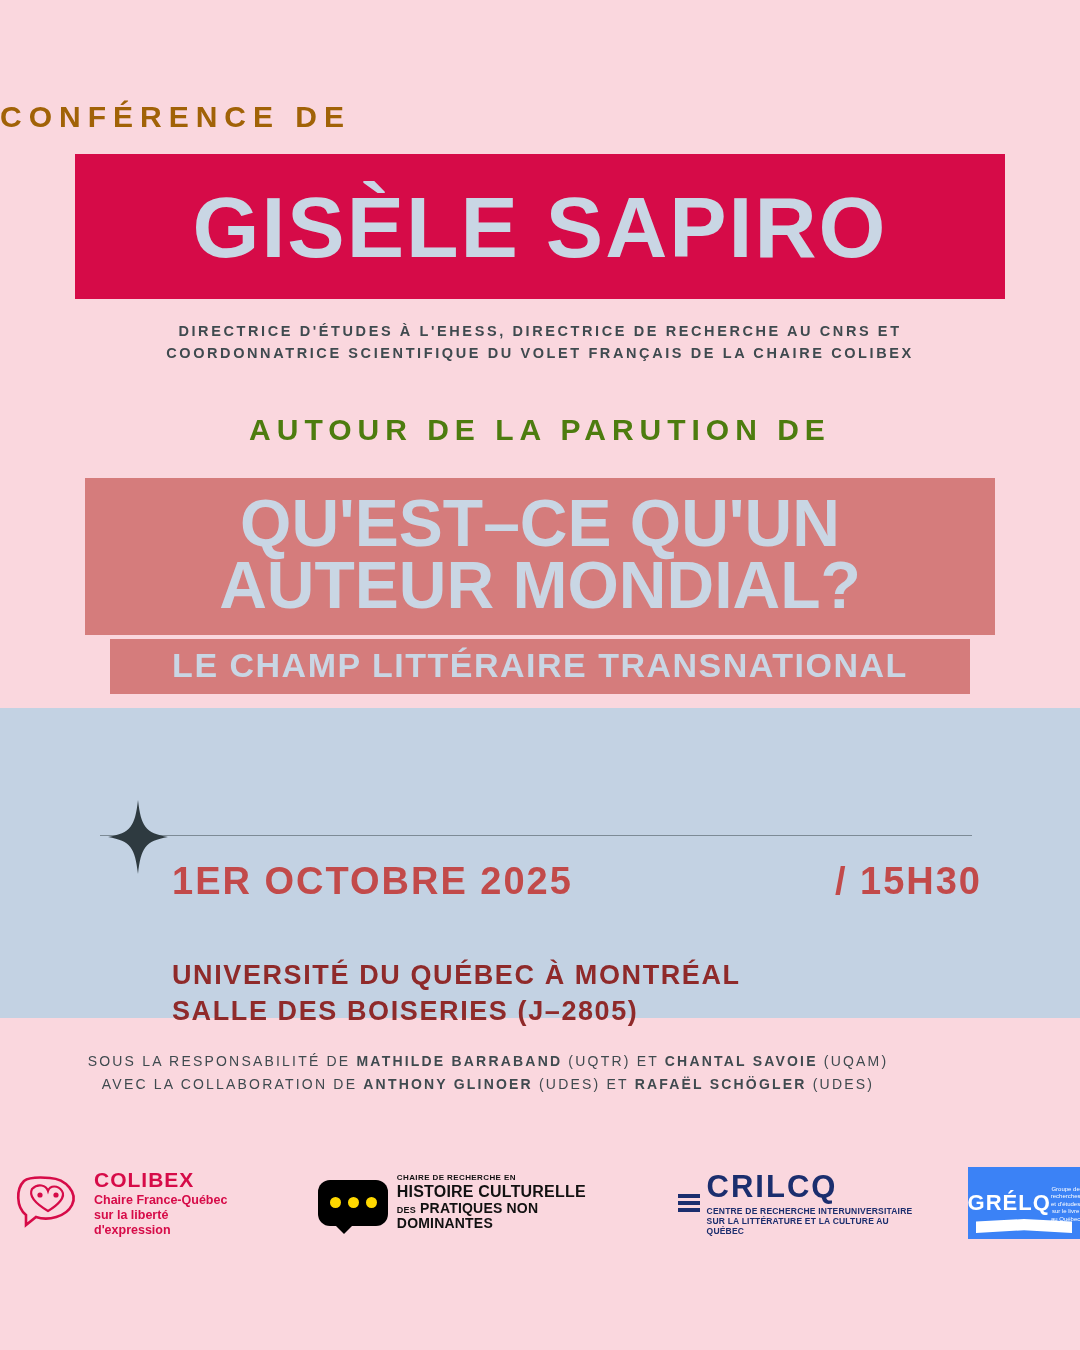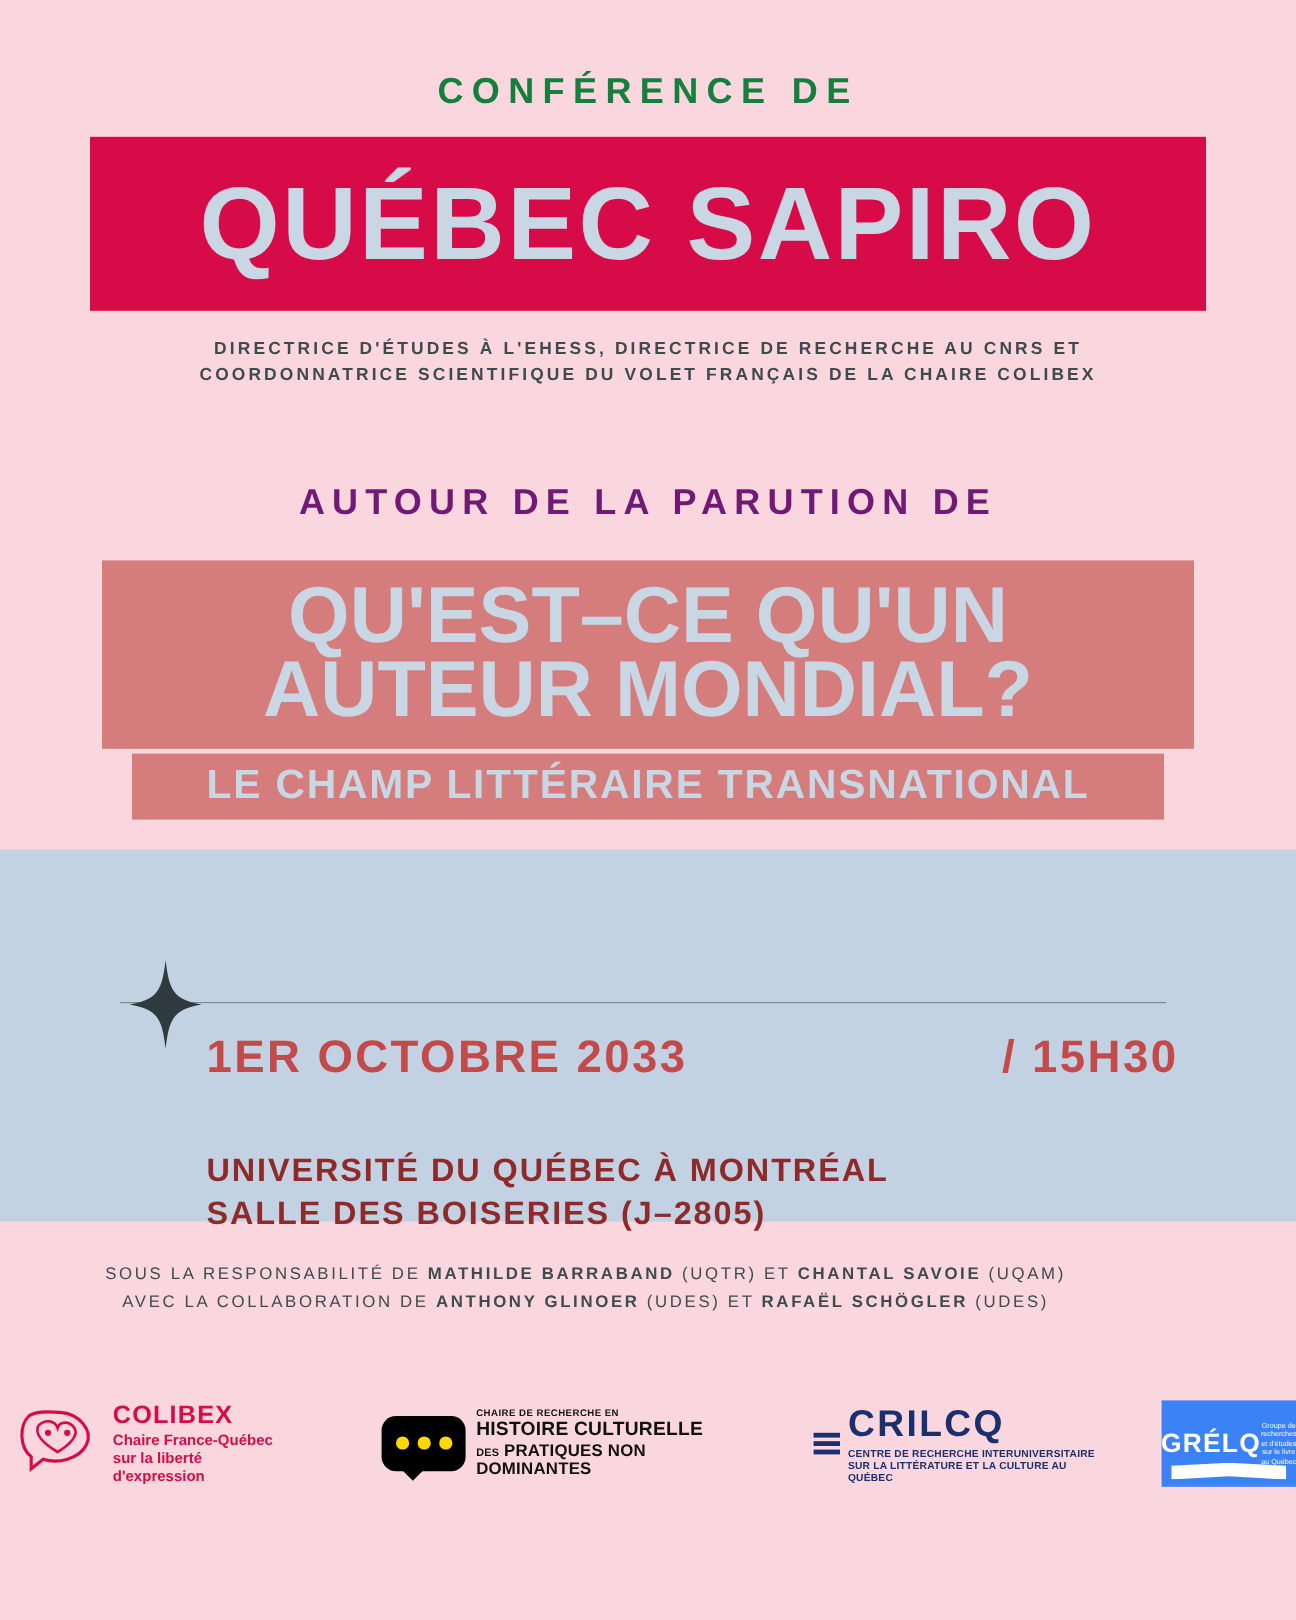--- a/index.html
+++ b/index.html
@@ -8,26 +8,26 @@
     font-family: "Liberation Sans", sans-serif;
     background:#fad7de;
     position:relative;
     overflow:hidden;
   }
 
   
   .poster { width:1080px; height:1350px; position:relative; }
 
   .kicker {
-    text-align:center;
+    text-align:left;
     font-size:30px;
     font-weight:bold;
     letter-spacing:7px;
-    color:#15803d;
-    padding-top:60px;
+    color:#a16207;
+    padding-top:100px;
   }
 
   .name-band {
     margin:20px 75px 0 75px;
     background:#d60b48;
     height:145px;
     display:flex;
     align-items:center;
     justify-content:center;
   }
@@ -45,25 +45,25 @@
     color:#3f4a4f;
     font-size:14.5px;
     font-weight:bold;
     letter-spacing:2.6px;
     line-height:1.5;
     margin-top:22px;
   }
 
   .autour {
     text-align:center;
-    color:#701a75;
+    color:#4d7c0f;
     font-size:30px;
     font-weight:bold;
     letter-spacing:6px;
-    margin-top:77px;
+    margin-top:48px;
   }
 
   .title-band {
     margin:31px 85px 0 85px;
     background:#d57c7c;
     padding:14px 0 18px 0;
     text-align:center;
   }
   .title-band .t-line {
     color:#c9d6e4;
@@ -232,21 +232,21 @@
   }
 </style>
 </head>
 <body>
 
 <div class="poster">
 
   <div class="kicker">CONFÉRENCE DE</div>
 
   <div class="name-band">
-    <div class="name">QUÉBEC SAPIRO</div>
+    <div class="name">GISÈLE SAPIRO</div>
   </div>
 
   <div class="affiliation">
     <div>DIRECTRICE D'ÉTUDES À L'EHESS, DIRECTRICE DE RECHERCHE AU CNRS ET</div>
     <div>COORDONNATRICE SCIENTIFIQUE DU VOLET FRANÇAIS DE LA CHAIRE COLIBEX</div>
   </div>
 
   <div class="autour">AUTOUR DE LA PARUTION DE</div>
 
   <div class="title-band">
@@ -264,21 +264,21 @@
 
       <div class="rule"></div>
 
       <div class="sparkle">
         <svg viewBox="0 0 60 74" width="60" height="74" aria-hidden="true">
           <path d="M30 0 C33 26 37 33 60 37 C37 41 33 48 30 74 C27 48 23 41 0 37 C23 33 27 26 30 0 Z" fill="currentColor"></path>
         </svg>
       </div>
 
       <div class="datetime">
-        <span>1ER OCTOBRE 2033</span>
+        <span>1ER OCTOBRE 2025</span>
         <span>/ 15H30</span>
       </div>
 
       <div class="venue">
         <div>UNIVERSITÉ DU QUÉBEC À MONTRÉAL</div>
         <div>SALLE DES BOISERIES (J–2805)</div>
       </div>
 
     </div>
   </div>

